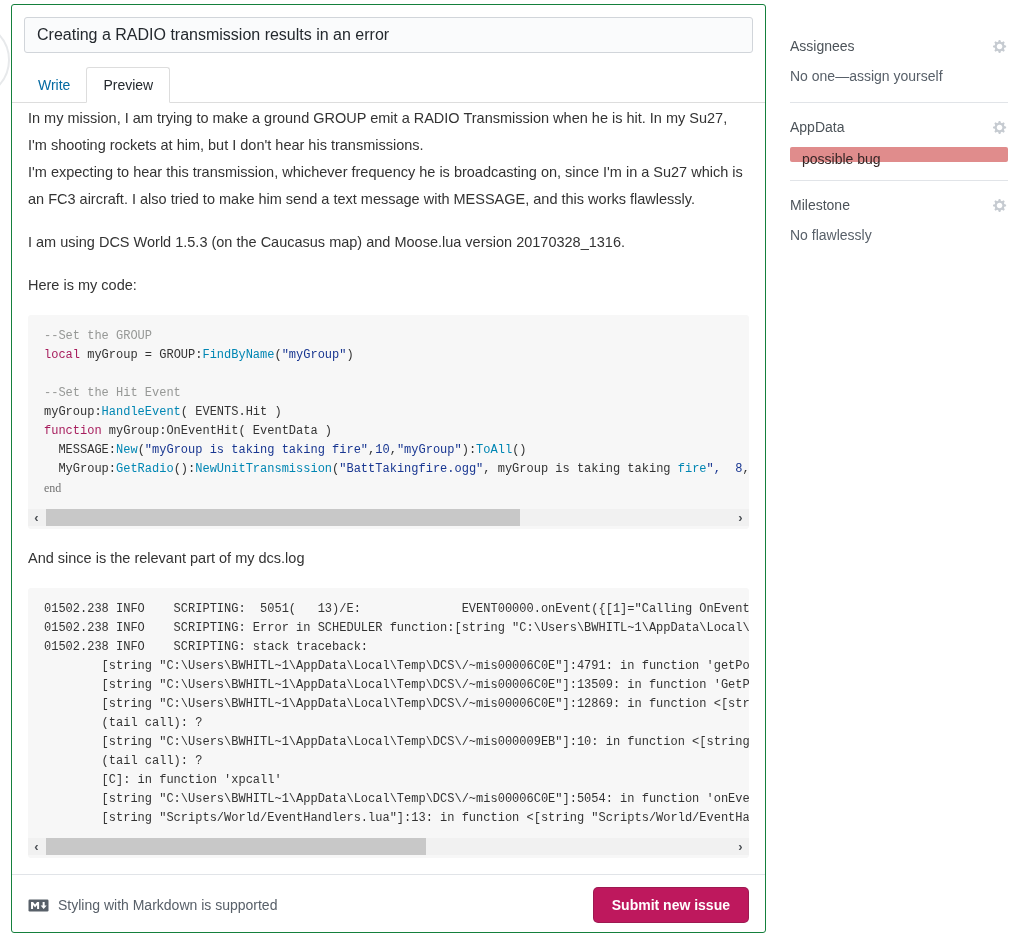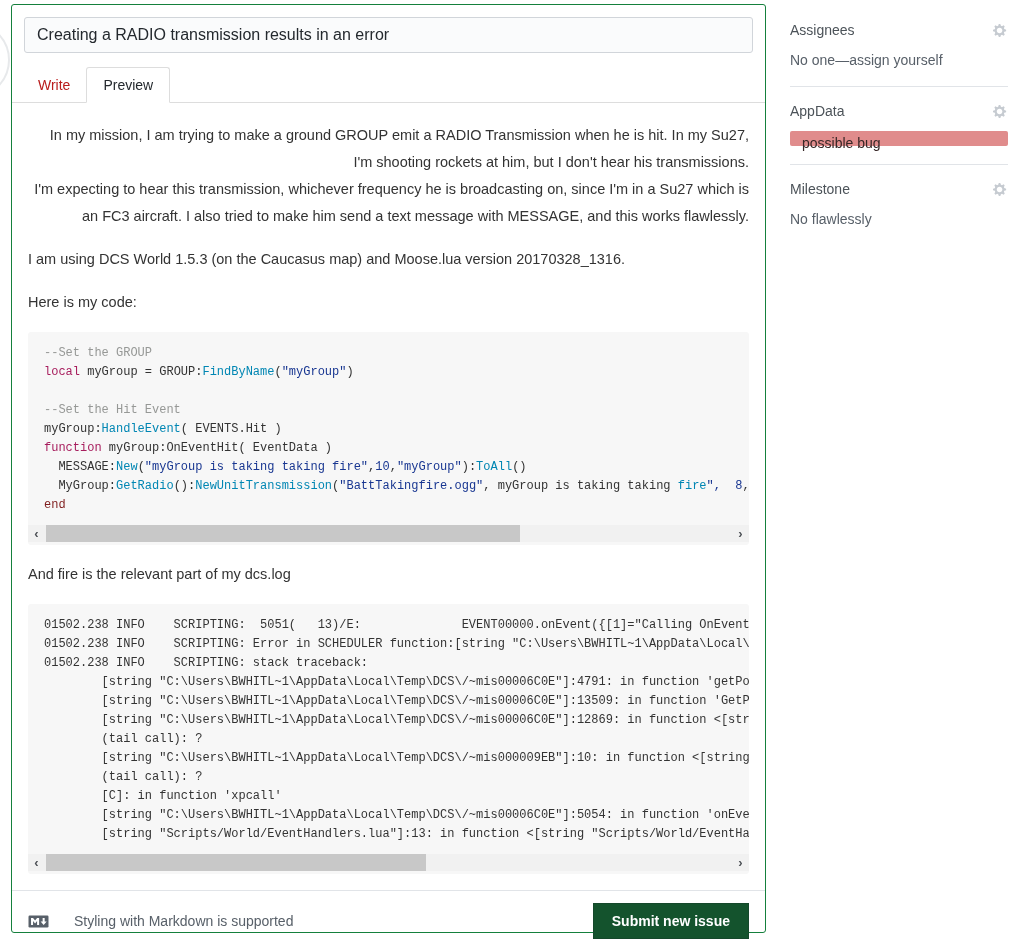--- a/index.html
+++ b/index.html
@@ -10,51 +10,51 @@
       border:2px solid #e7e9eb;border-radius:50%;background:#fff;}
 
   .main-box{position:absolute;left:11px;top:4px;width:755px;height:929px;
       box-sizing:border-box;border:1px solid #15803d;border-radius:3px;background:#fff;}
 
   .title-input{display:block;box-sizing:border-box;margin:12px;width:calc(100% - 24px);
       height:36px;border:1px solid #d1d5da;border-radius:3px;background:#fafbfc;
       padding:0 12px;font-family:"Liberation Sans",sans-serif;font-size:16px;color:#24292e;outline:none;}
 
   .tabnav{margin-top:14px;padding-left:10px;border-bottom:1px solid #ddd;}
-  .tab{display:inline-block;padding:9px 16px;font-size:14px;color:#b91c1c;cursor:pointer;}
+  .tab{display:inline-block;padding:9px 16px;font-size:14px;color:#0369a1;cursor:pointer;}
   .tab.active{background:#fff;border:1px solid #ddd;border-bottom:1px solid #fff;
       margin-bottom:-1px;border-radius:3px 3px 0 0;color:#24292e;text-align:center;}
 
   .content{padding:0 16px;font-size:14.5px;line-height:27px;color:#333;}
   .content p{margin:16px 0;}
-  .content p.first{margin-top:19px;text-align:right;}
+  .content p.first{margin-top:2px;}
 
   pre.codeblock{background:#f7f7f7;border-radius:3px;margin:16px 0;
       padding:12px 0 3px 16px;font-family:"Liberation Mono","DejaVu Sans Mono",monospace;
       font-size:12px;line-height:19px;color:#333;overflow:hidden;white-space:pre;}
   .t-cm{color:#969896;} .t-kw{color:#a71d5d;} .t-fn{color:#0086b3;}
-  .t-st{color:#183691;} .t-nm{color:#183691;} .t-pl{color:#333;margin-top:33px;} .t-en{color:#7f1d1d;}
+  .t-st{color:#183691;} .t-nm{color:#183691;} .t-pl{color:#333;margin-top:33px;} .t-en{color:#737373;font-family:Liberation Serif, serif;}
 
   .hscroll{position:relative;height:17px;background:#f1f1f1;margin:10px 0 0 -16px;
       display:flex;align-items:center;justify-content:space-between;
       font-family:"Liberation Sans",sans-serif;}
   .hs-arrow{width:17px;text-align:center;color:#4d5156;font-size:13px;line-height:17px;
       font-weight:bold;cursor:default;user-select:none;}
   .hs-thumb{position:absolute;top:0;height:17px;background:#c8c8c8;}
   .hs-thumb.t1{left:18px;width:474px;}
   .hs-thumb.t2{left:18px;width:380px;}
 
   .box-divider{border:none;border-top:1px solid #e1e4e8;margin:12px 0 0;}
   .footer{display:flex;justify-content:space-between;align-items:center;padding:12px 16px 0;}
-  .md-note{display:flex;align-items:center;gap:25px;color:#586069;font-size:14px;cursor:pointer;}
-  .submit-btn{background:#14532d;color:#fff;font-weight:bold;font-size:14px;
+  .md-note{display:flex;align-items:center;gap:9px;color:#586069;font-size:14px;cursor:pointer;}
+  .submit-btn{background:#be185d;color:#fff;font-weight:bold;font-size:14px;
       font-family:"Liberation Sans",sans-serif;padding:9px 18px;border:1px solid rgba(27,31,35,.2);
-      border-radius:0;cursor:pointer;}
+      border-radius:5px;cursor:pointer;}
 
-  .sidebar{position:absolute;left:790px;top:22px;width:218px;font-size:14px;}
+  .sidebar{position:absolute;left:790px;top:38px;width:218px;font-size:14px;}
   .sb-section{border-bottom:1px solid #e1e4e8;padding-bottom:18px;margin-bottom:16px;}
   .sb-section.last{border-bottom:none;}
   .sb-head{display:flex;justify-content:space-between;align-items:center;
       color:#4c5359;margin-bottom:14px;cursor:pointer;}
   .sb-value{color:#586069;}
   .sb-link{color:#586069;cursor:pointer;}
   .gear{width:15px;height:15px;fill:#c6cbd1;cursor:pointer;}
   .label-pill{box-sizing:border-box;width:100%;height:15px;line-height:24px;
       border-radius:2px;padding-left:12px;font-size:14px;color:#362626;
       margin-top:-2px;cursor:pointer;}
@@ -76,21 +76,21 @@
 
     <p class="first"><span>In my mission, I am trying to make a ground GROUP emit a RADIO Transmission when he is hit. In my Su27, I'm shooting rockets at him, but I don't hear his transmissions.</span><br>
       <span>I'm expecting to hear this transmission, whichever frequency he is broadcasting on, since I'm in a Su27 which is an FC3 aircraft. I also tried to make him send a text message with MESSAGE, and this works flawlessly.</span></p>
 
     <p>I am using DCS World 1.5.3 (on the Caucasus map) and Moose.lua version 20170328_1316.</p>
 
     <p>Here is my code:</p>
 
     <pre class="codeblock"><div><div><span class="t-cm">--Set the GROUP</span></div><div><span class="t-kw">local</span><span class="t-pl"> myGroup = GROUP:</span><span class="t-fn">FindByName</span><span class="t-pl">(</span><span class="t-st">"myGroup"</span><span class="t-pl">)</span></div><div>&nbsp;</div><div><span class="t-cm">--Set the Hit Event</span></div><div><span class="t-pl">myGroup:</span><span class="t-fn">HandleEvent</span><span class="t-pl">( EVENTS.Hit )</span></div><div><span class="t-kw">function</span><span class="t-pl"> myGroup:OnEventHit( EventData )</span></div><div><span class="t-pl">  MESSAGE:</span><span class="t-fn">New</span><span class="t-pl">(</span><span class="t-st">"myGroup is taking taking fire"</span><span class="t-pl">,</span><span class="t-nm">10</span><span class="t-pl">,</span><span class="t-st">"myGroup"</span><span class="t-pl">):</span><span class="t-fn">ToAll</span><span class="t-pl">()</span></div><div><span class="t-pl">  MyGroup:</span><span class="t-fn">GetRadio</span><span class="t-pl">():</span><span class="t-fn">NewUnitTransmission</span><span class="t-pl">(</span><span class="t-st">"BattTakingfire.ogg"</span><span class="t-pl">, myGroup is taking taking </span><span class="t-fn">fire</span><span class="t-st">",</span><span class="t-pl">  </span><span class="t-nm">8</span><span class="t-pl">, </span></div><div><span class="t-en">end</span></div></div><div class="hscroll"><span class="hs-arrow">‹</span><div class="hs-thumb t1"></div><span class="hs-arrow">›</span></div></pre>
 
-    <p>And fire is the relevant part of my dcs.log</p>
+    <p>And since is the relevant part of my dcs.log</p>
 
     <pre class="codeblock"><div>01502.238 INFO    SCRIPTING:  5051(   13)/E:              EVENT00000.onEvent({[1]="Calling OnEventH
 01502.238 INFO    SCRIPTING: Error in SCHEDULER function:[string "C:\Users\BWHITL~1\AppData\Local\Temp
 01502.238 INFO    SCRIPTING: stack traceback:
         [string "C:\Users\BWHITL~1\AppData\Local\Temp\DCS\/~mis00006C0E"]:4791: in function 'getPositi
         [string "C:\Users\BWHITL~1\AppData\Local\Temp\DCS\/~mis00006C0E"]:13509: in function 'GetPoint
         [string "C:\Users\BWHITL~1\AppData\Local\Temp\DCS\/~mis00006C0E"]:12869: in function &lt;[string 
         (tail call): ?
         [string "C:\Users\BWHITL~1\AppData\Local\Temp\DCS\/~mis000009EB"]:10: in function &lt;[string "C:
         (tail call): ?

